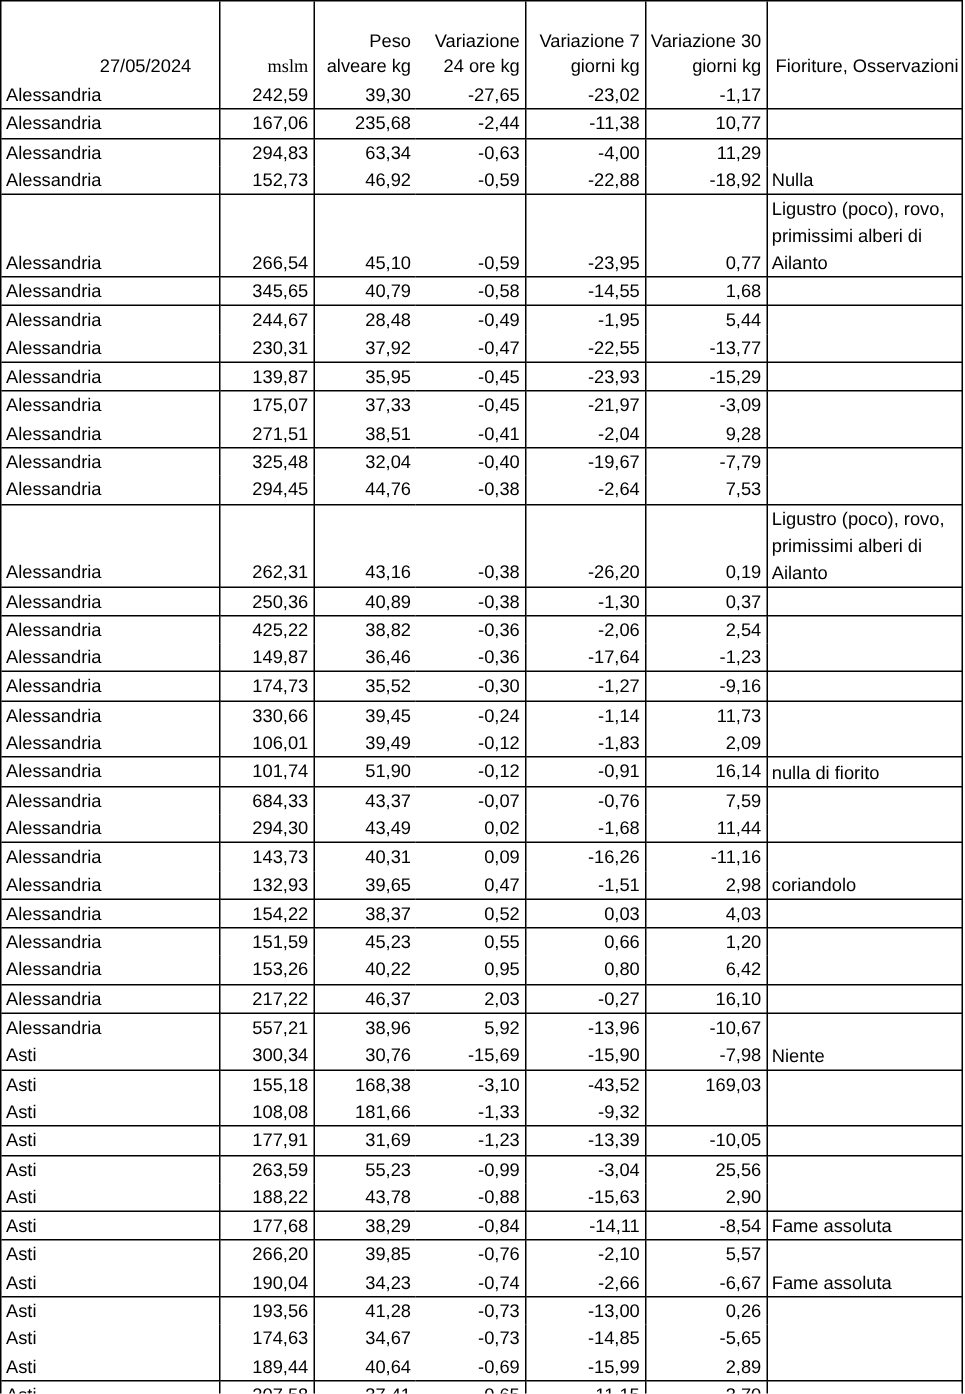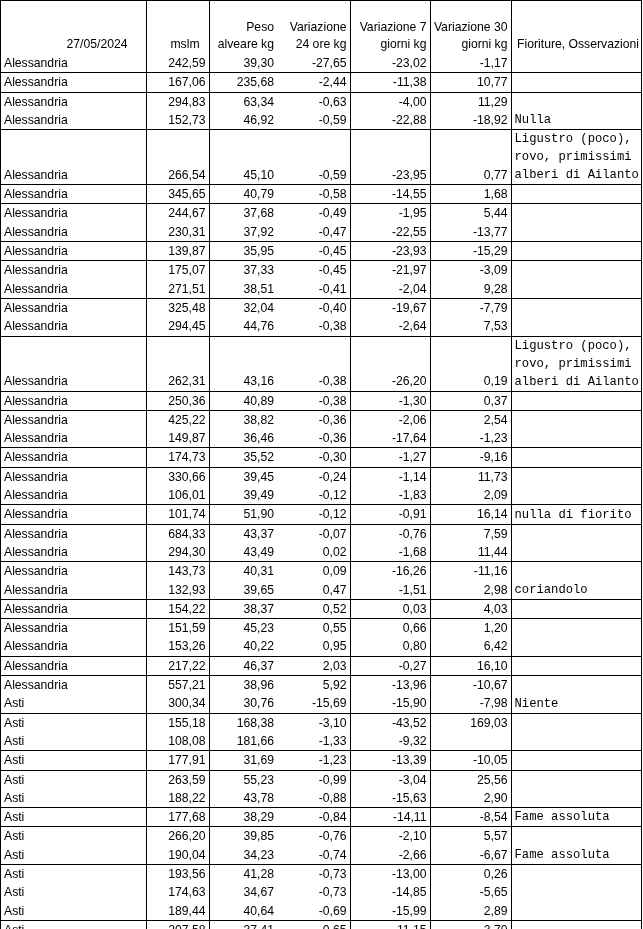--- a/index.html
+++ b/index.html
@@ -37,24 +37,24 @@
     }
     thead th {
       font-weight: normal;
       text-align: right;
       height: 52px;
       line-height: 17px;
       white-space: normal;
       padding-bottom: 1px;
     }
     thead th.h-date { padding-right: 18px; }
-    thead th.h-mslm { text-align: center; padding-left: 18px; }
+    thead th.h-mslm { text-align: right; padding-left: 18px; font-family: Liberation Serif, serif; }
     td.num { text-align: right; }
     td.loc { text-align: left; }
-    td.note { text-align: left; white-space: normal; line-height: 18px; font-family: Liberation Mono, monospace; }
+    td.note { text-align: left; white-space: normal; line-height: 18px; }
     tr.tall td { height: 54px; }
     tr.grp-end td { border-bottom: 1px solid #000; }
     .v-mslm, .v-v24, .v-v7, .v-v30 { border-right: 1px solid #000; }
     .v-loc { border-right: 1px solid #000; margin-top: 41px; }
   </style>
 </head>
 <body>
 
 <div class="sheet">
   <table>
@@ -129,21 +129,21 @@
           <td class="num v-mslm">345,65</td>
           <td class="num">40,79</td>
           <td class="num v-v24">-0,58</td>
           <td class="num v-v7">-14,55</td>
           <td class="num v-v30">1,68</td>
           <td class="note"></td>
         </tr>
         <tr class="">
           <td class="loc v-loc">Alessandria</td>
           <td class="num v-mslm">244,67</td>
-          <td class="num">37,68</td>
+          <td class="num">28,48</td>
           <td class="num v-v24">-0,49</td>
           <td class="num v-v7">-1,95</td>
           <td class="num v-v30">5,44</td>
           <td class="note"></td>
         </tr>
         <tr class="grp-end">
           <td class="loc v-loc">Alessandria</td>
           <td class="num v-mslm">230,31</td>
           <td class="num">37,92</td>
           <td class="num v-v24">-0,47</td>

